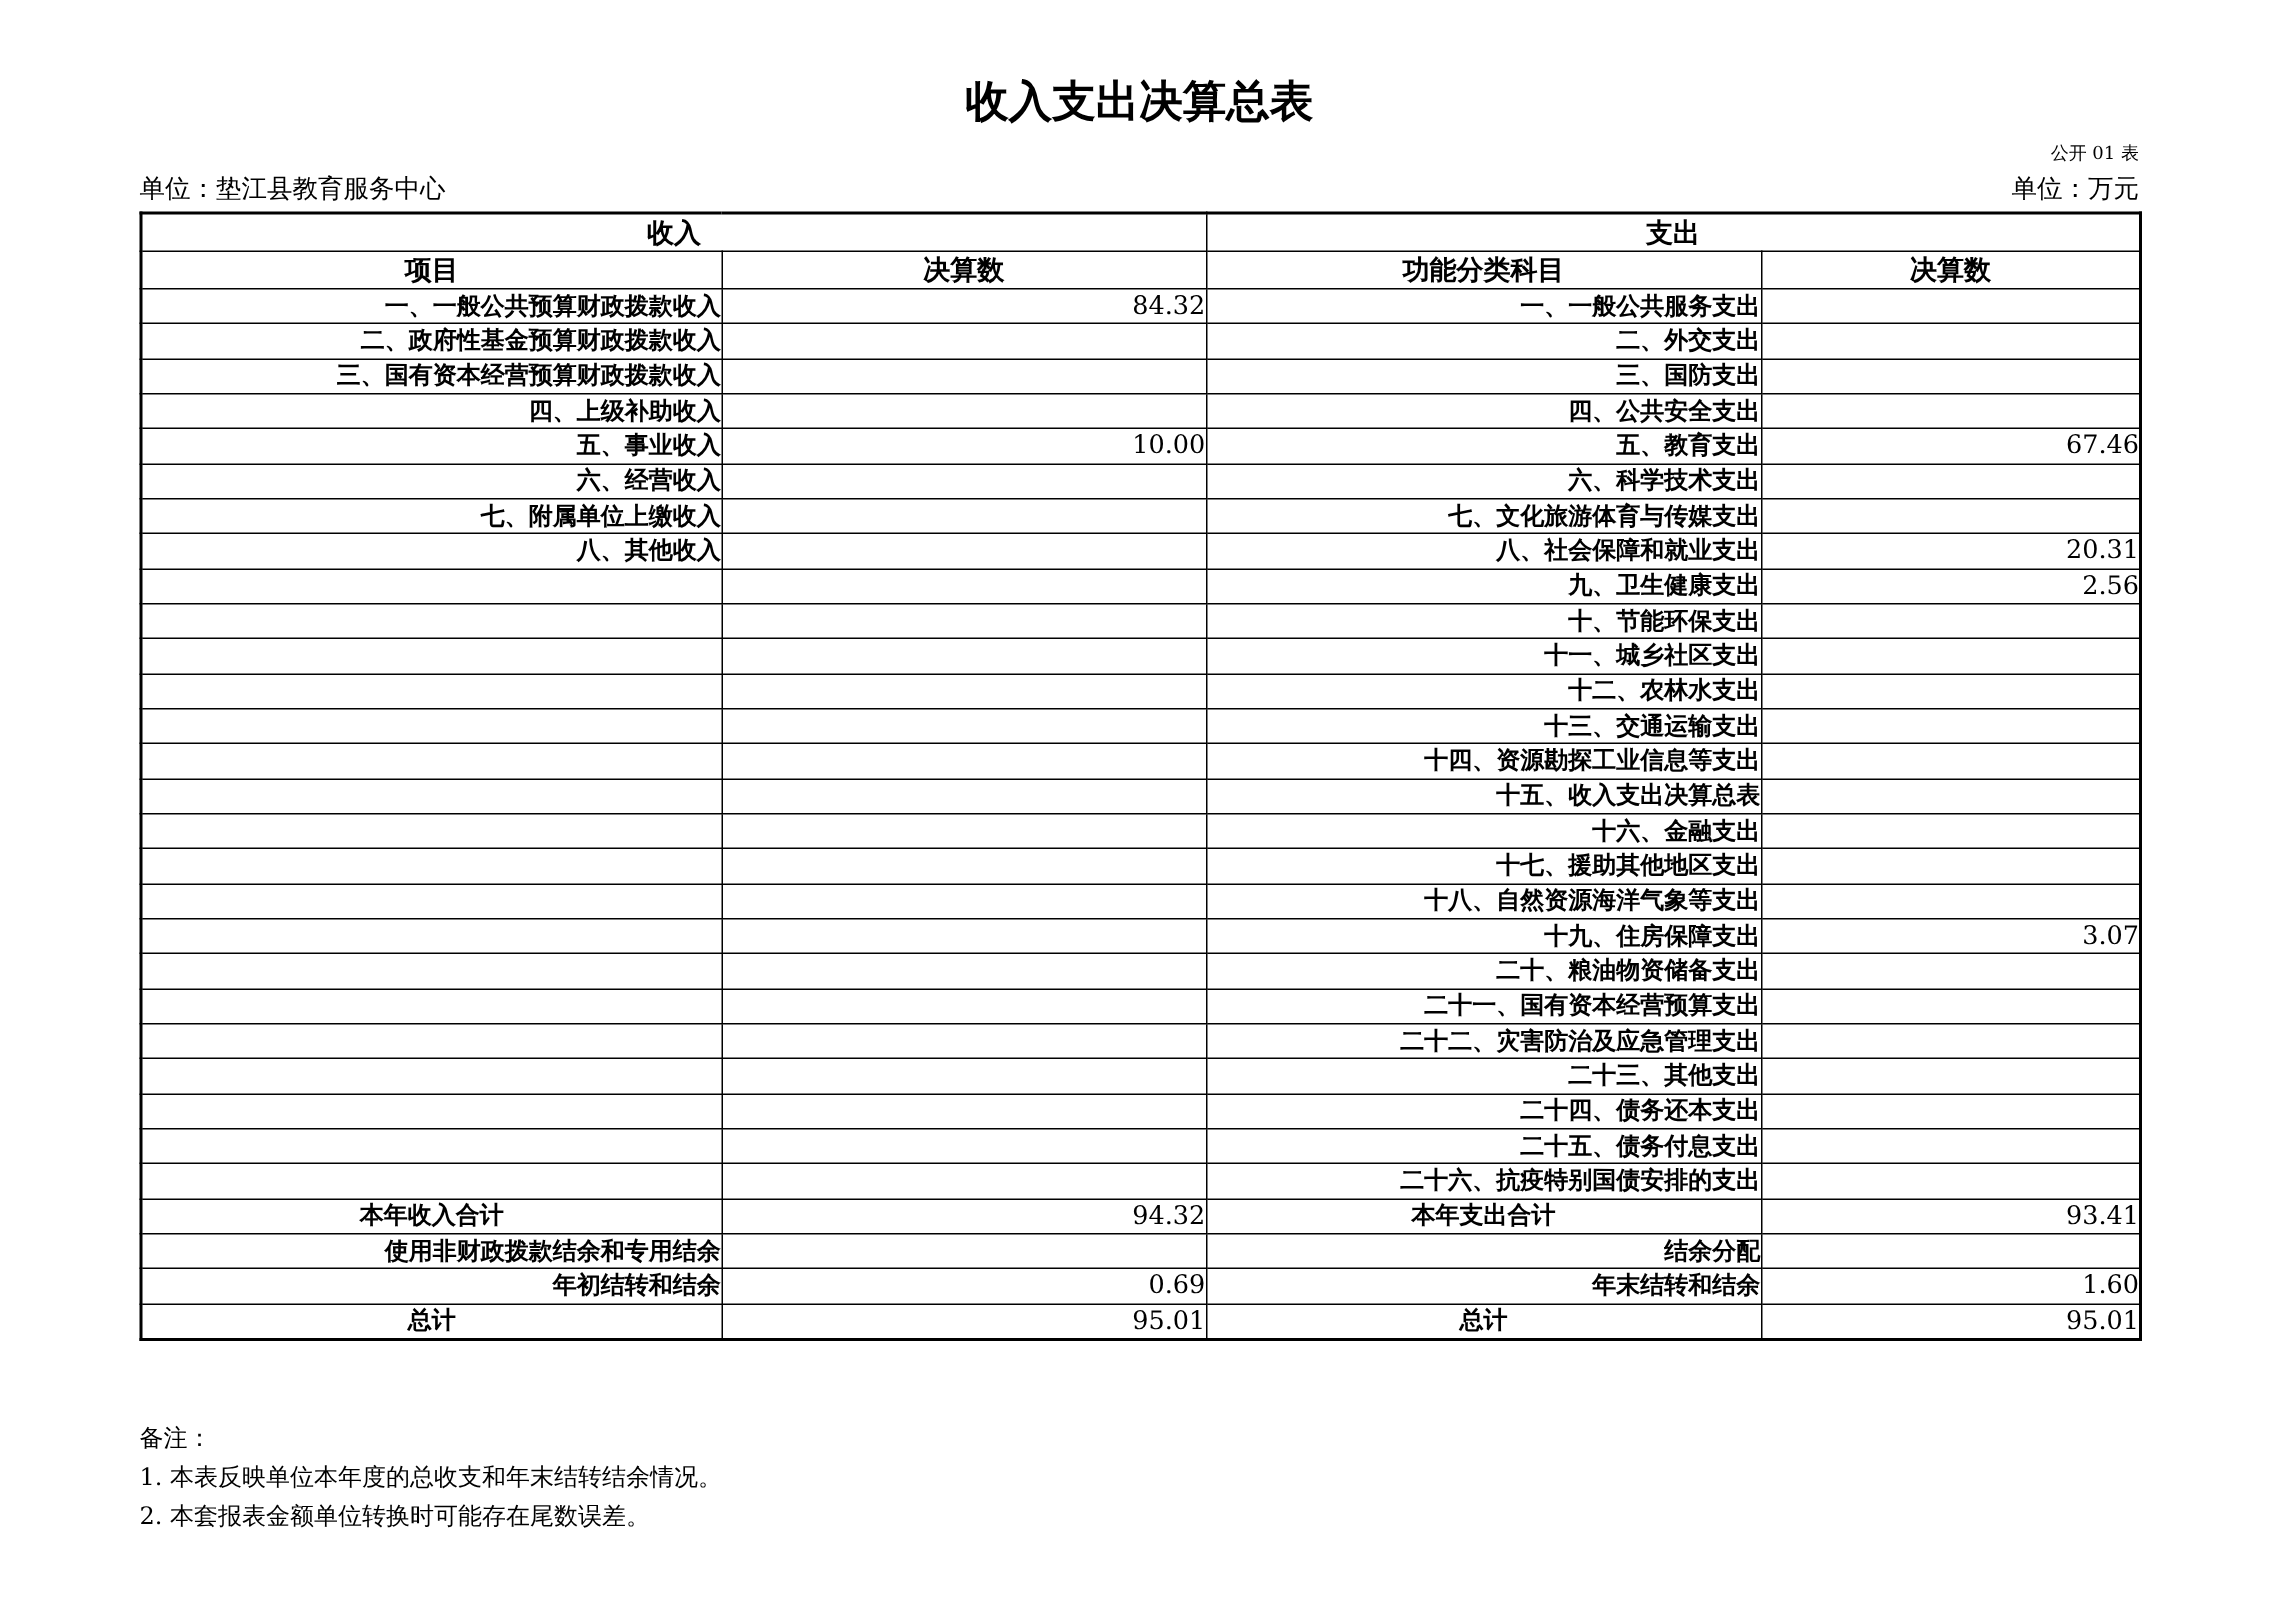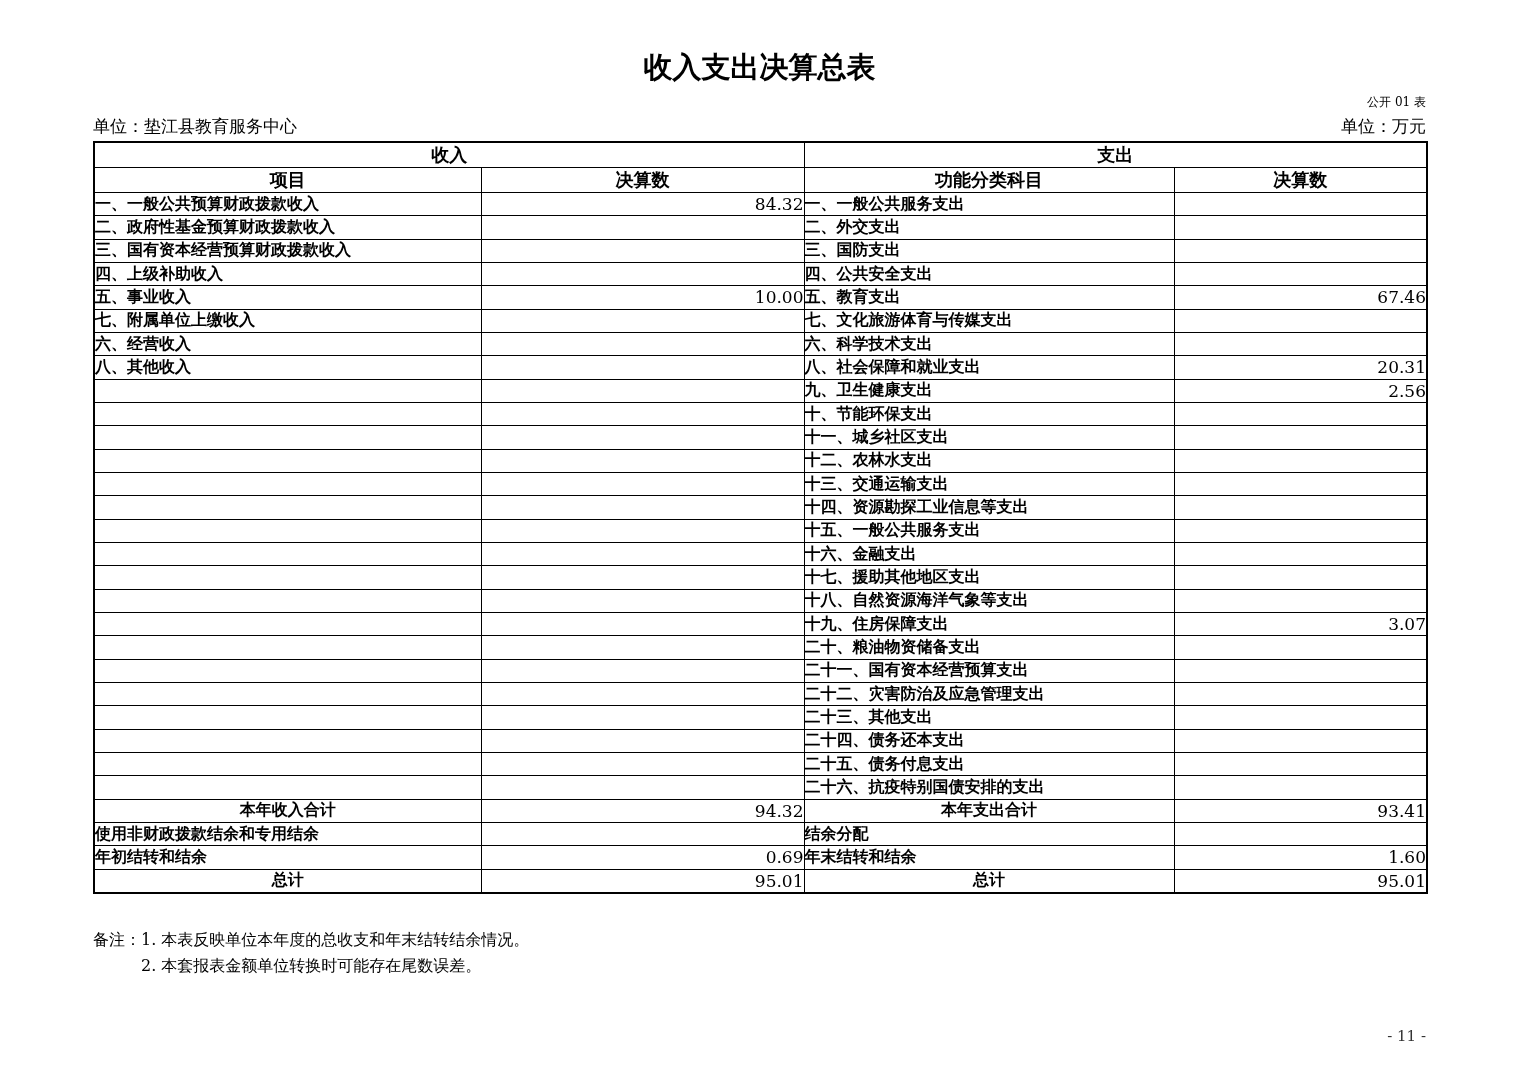--- a/index.html
+++ b/index.html
@@ -53,35 +53,36 @@
   }
   table.budget thead th {
     font-size: 18px;
     font-weight: bold;
     text-align: center;
     height: 25px;
   }
   td.item-cell {
     font-size: 16px;
     font-weight: bold;
-    text-align: left;
+    text-align: right;
     padding-left: 3px;
   }
   td.amount-cell {
     font-size: 17px;
     font-weight: normal;
     text-align: right;
     padding-right: 10px;
   }
   td.center { text-align: center; }
   .notes {
     display: flex;
-    margin-top: 33px;
+    margin-top: 52px;
     font-size: 16px;
     line-height: 26px;
+    flex-direction: column;
   }
   .notes-label { white-space: nowrap; }
   .notes-lines div { white-space: nowrap; }
   .page-number {
     margin-top: 48px;
     text-align: right;
     font-size: 15px;
     color: #333;
   }
 </style>
@@ -148,30 +149,30 @@
   </tr>
 
   <tr>
     <td class="item-cell">五、事业收入</td>
     <td class="amount-cell">10.00</td>
     <td class="item-cell">五、教育支出</td>
     <td class="amount-cell">67.46</td>
   </tr>
 
   <tr>
+    <td class="item-cell">六、经营收入</td>
+    <td class="amount-cell"></td>
+    <td class="item-cell">六、科学技术支出</td>
+    <td class="amount-cell"></td>
+  </tr>
+
+  <tr>
     <td class="item-cell">七、附属单位上缴收入</td>
     <td class="amount-cell"></td>
     <td class="item-cell">七、文化旅游体育与传媒支出</td>
-    <td class="amount-cell"></td>
-  </tr>
-
-  <tr>
-    <td class="item-cell">六、经营收入</td>
-    <td class="amount-cell"></td>
-    <td class="item-cell">六、科学技术支出</td>
     <td class="amount-cell"></td>
   </tr>
 
   <tr>
     <td class="item-cell">八、其他收入</td>
     <td class="amount-cell"></td>
     <td class="item-cell">八、社会保障和就业支出</td>
     <td class="amount-cell">20.31</td>
   </tr>
 
@@ -213,21 +214,21 @@
   <tr>
     <td class="item-cell"></td>
     <td class="amount-cell"></td>
     <td class="item-cell">十四、资源勘探工业信息等支出</td>
     <td class="amount-cell"></td>
   </tr>
 
   <tr>
     <td class="item-cell"></td>
     <td class="amount-cell"></td>
-    <td class="item-cell">十五、一般公共服务支出</td>
+    <td class="item-cell">十五、收入支出决算总表</td>
     <td class="amount-cell"></td>
   </tr>
 
   <tr>
     <td class="item-cell"></td>
     <td class="amount-cell"></td>
     <td class="item-cell">十六、金融支出</td>
     <td class="amount-cell"></td>
   </tr>
 

